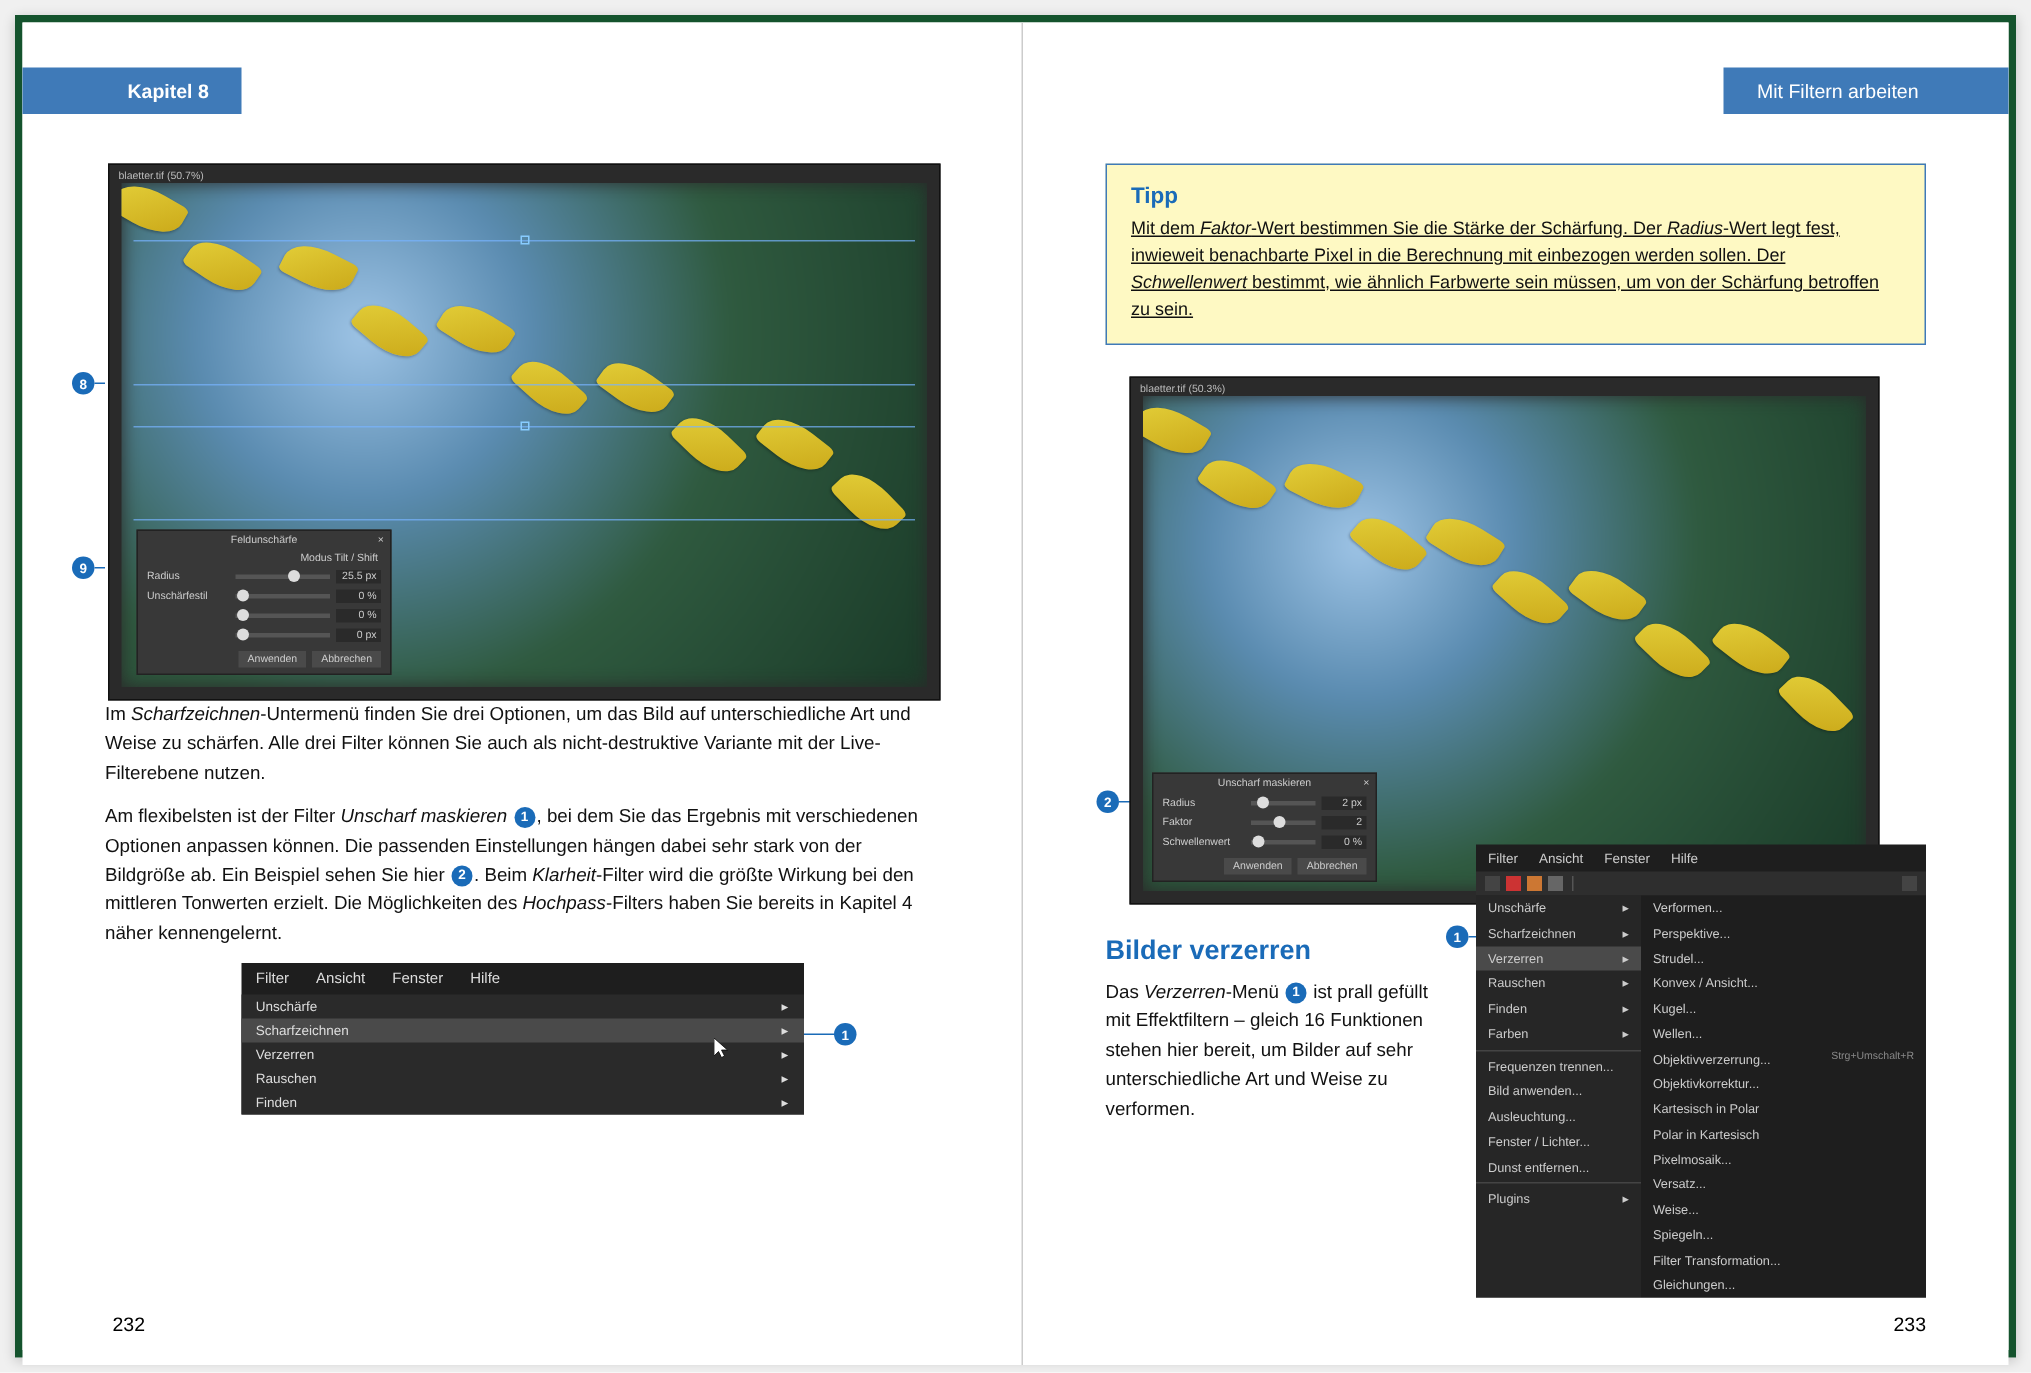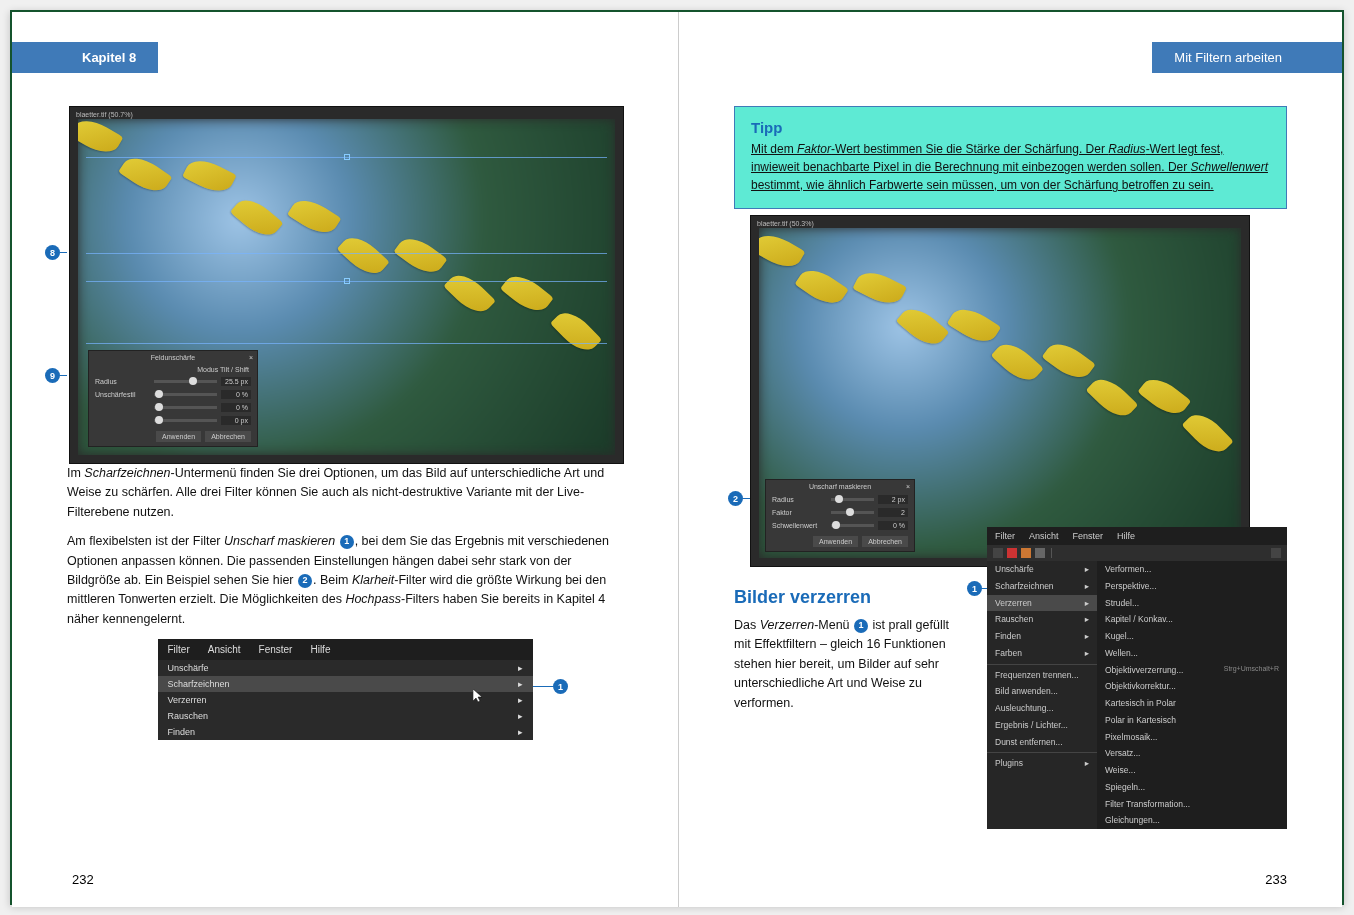--- a/index.html
+++ b/index.html
@@ -1,17 +1,17 @@
 <!DOCTYPE html>
 <html><head>
 <meta charset="utf-8">
 <style>
   * { box-sizing: border-box; margin: 0; padding: 0; }
   body { background: #f0f0f0; font-family: "Segoe UI", Arial, sans-serif; display: flex; justify-content: center; padding: 10px; }
-  .spread { width: 1334px; height: 895px; background: #fff; display: flex; border: 2px solid #14532d; box-shadow: 0 2px 8px rgba(0,0,0,0.2); }
+  .spread { width: 1334px; height: 895px; background: #fff; display: flex; border: 5px solid #14532d; box-shadow: 0 2px 8px rgba(0,0,0,0.2); }
   .page { width: 667px; height: 895px; background: #fff; position: relative; padding: 30px 55px 40px 55px; }
   .page-left { border-right: 1px solid #ccc; }
   .chapter-tab { position: absolute; top: 30px; left: 0; background: #3f7ab8; color: #fff; padding: 8px 22px 8px 70px; font-weight: bold; font-size: 13px; }
   .chapter-tab-r { position: absolute; top: 30px; right: 0; background: #3f7ab8; color: #fff; padding: 8px 60px 8px 22px; font-weight: normal; font-size: 13px; }
   .page-num { position: absolute; bottom: 20px; font-size: 13px; }
   .page-num.left { left: 60px; text-align: center; }
   .page-num.right { right: 55px; }
   .content-l { margin-top: 64px; }
   .content-r { margin-top: 64px; }
   
@@ -43,21 +43,21 @@
   .menubar .top { display:flex; gap:18px; padding:5px 10px; }
   .menubar .sub { background:#2a2a2a; }
   .menubar .sub .mi { padding:3px 10px; display:flex; justify-content:space-between; font-size:9px; }
   .menubar .sub .mi.hi { background:#4a4a4a; }
   .menubar .fly { position:absolute; left:200px; top:38px; width:170px; background:#2a2a2a; }
   .menubar .fly .mi { padding:4px 10px; font-size:9px; }
   .menubar .fly .mi.hi { background:#4a4a4a; }
   .cursor { position:absolute; width:10px; height:14px; }
   .cursor svg { width:100%; height:100%; }
   
-  .tip { border:1px solid #3f7ab8; background:#5eead4; padding:12px 16px 14px 16px; margin-bottom:6px; }
+  .tip { border:1px solid #3f7ab8; background:#fef9c3; padding:12px 16px 14px 16px; margin-bottom:21px; }
   .tip .ttl { color:#1a6bb8; font-weight:bold; font-size:15px; margin-bottom:4px; }
   .tip .txt { font-size:12px; line-height:1.5; color:#111;text-decoration:underline; }
   
   .hero-r { width:500px; height:352px; margin-left:16px; position:relative; background:#2a2a2a; border:1px solid #111; }
   .below-r { display:flex; gap:20px; margin-top:4px; }
   .below-r .txtcol { flex:1; }
   
   .bigmenu { width:300px; background:#1e1e1e; color:#ccc; font-size:8.5px; position:relative; margin-top:-44px; }
   .bigmenu .top { display:flex; gap:14px; padding:4px 8px; font-size:9px; }
   .bigmenu .toolbar-row { background:#2e2e2e; padding:3px 6px; display:flex; gap:4px; align-items:center; font-size:8px; }
@@ -339,21 +339,21 @@
                   </div>
                   <div class="mi">
                     <span>Bild anwenden...</span>
                     <span></span>
                   </div>
                   <div class="mi">
                     <span>Ausleuchtung...</span>
                     <span></span>
                   </div>
                   <div class="mi">
-                    <span>Ergebnis / Lichter...</span>
+                    <span>Fenster / Lichter...</span>
                     <span></span>
                   </div>
                   <div class="mi">
                     <span>Dunst entfernen...</span>
                     <span></span>
                   </div>
                   <div class="hr"></div>
                   <div class="mi">
                     <span>Plugins</span>
                     <span>▸</span>
@@ -363,21 +363,21 @@
                   <div class="mi">
                     <span>Verformen...</span>
                   </div>
                   <div class="mi">
                     <span>Perspektive...</span>
                   </div>
                   <div class="mi">
                     <span>Strudel...</span>
                   </div>
                   <div class="mi">
-                    <span>Kapitel / Konkav...</span>
+                    <span>Konvex / Ansicht...</span>
                   </div>
                   <div class="mi">
                     <span>Kugel...</span>
                   </div>
                   <div class="mi">
                     <span>Wellen...</span>
                   </div>
                   <div class="mi">
                     <span>Objektivverzerrung...</span>
                     <span class="sc">Strg+Umschalt+R</span>

